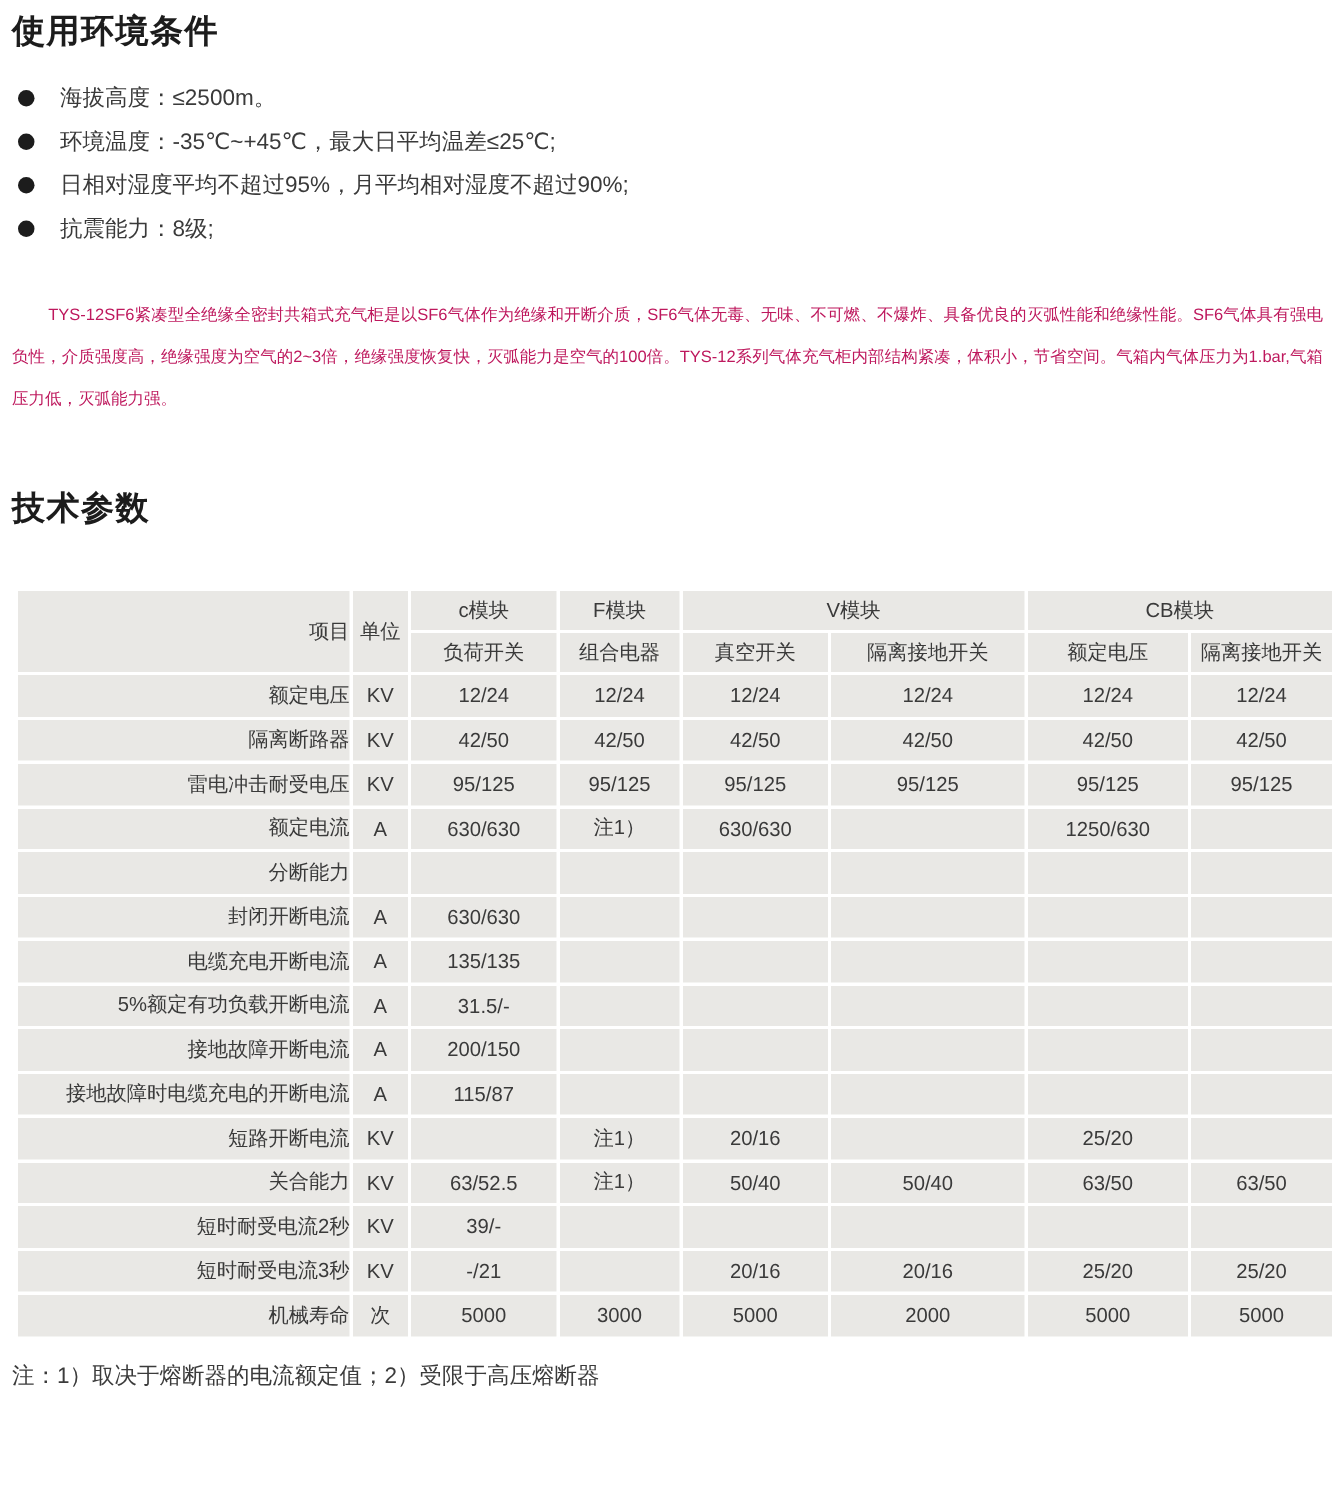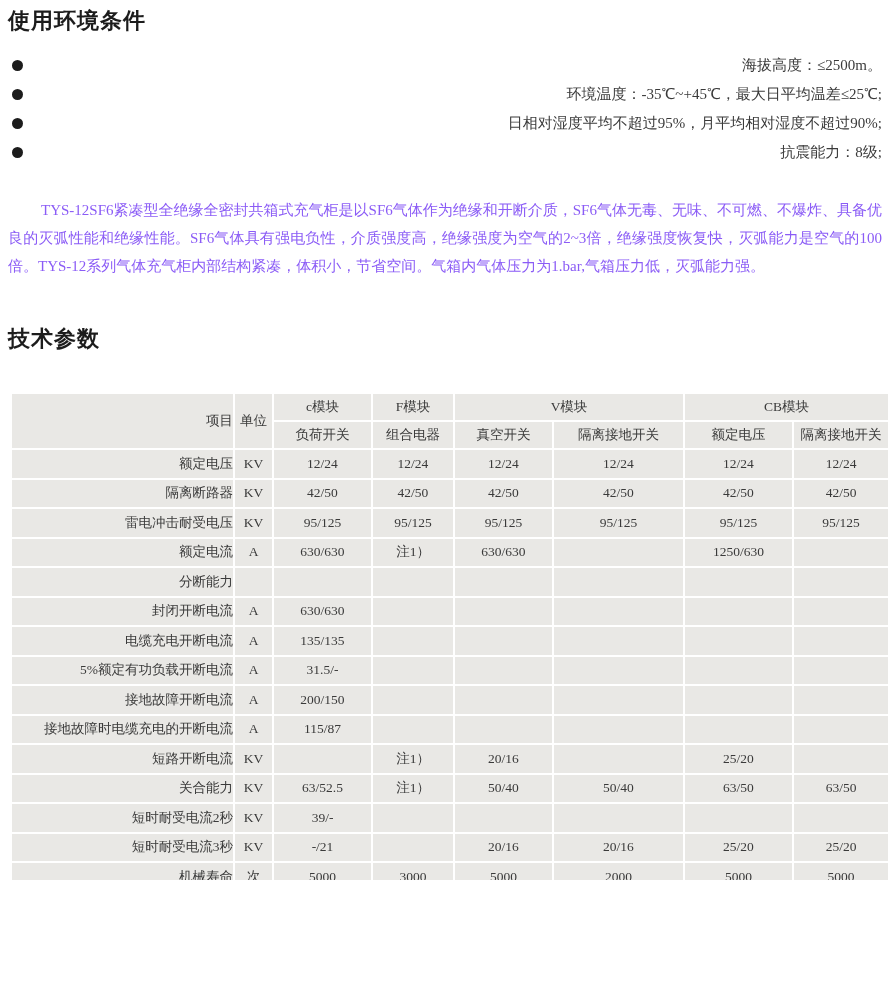--- a/index.html
+++ b/index.html
@@ -4,25 +4,24 @@
 <style>
   html, body {
     margin: 0;
     padding: 0;
     background: #ffffff;
     font-family: "Liberation Sans", "DejaVu Sans", sans-serif;
     color: #3a3a3a;
   }
   .page {
     width: 890px;
-    height: 880px;
+    height: 991px;
     box-sizing: border-box;
     padding: 8px 8px 0 8px;
     overflow: hidden;
-    font-family: Liberation Serif, serif;
   }
   h1.sec-title {
     margin: 0;
     font-size: 22px;
     font-weight: bold;
     color: #1c1c1c;
     letter-spacing: 1px;
     line-height: 26px;
   }
   
@@ -30,39 +29,38 @@
     list-style: none;
     margin: 17px 0 0 0;
     padding: 0;
   }
   .env-list li {
     display: flex;
     align-items: center;
     height: 29px;
     font-size: 15px;
     color: #3a3a3a;
-    justify-content: space-between;
   }
   .bullet {
     width: 11px;
     height: 11px;
     border-radius: 50%;
     background: #1c1c1c;
     margin: 0 17px 0 4px;
     flex: 0 0 auto;
   }
   
   .sec-structure { margin-top: 29px; }
   .para {
     margin: 13px 0 0 0;
-    font-size: 15px;
+    font-size: 11px;
     line-height: 28px;
     text-align: justify;
     text-indent: 2.2em;
-    color: #8b5cf6;
+    color: #be185d;
   }
   
   .sec-params { margin-top: 46px; }
   table.params {
     border-collapse: collapse;
     table-layout: fixed;
     width: 878px;
     margin: 40px 0 0 2px;
     font-size: 13.5px;
     color: #3a3a3a;

